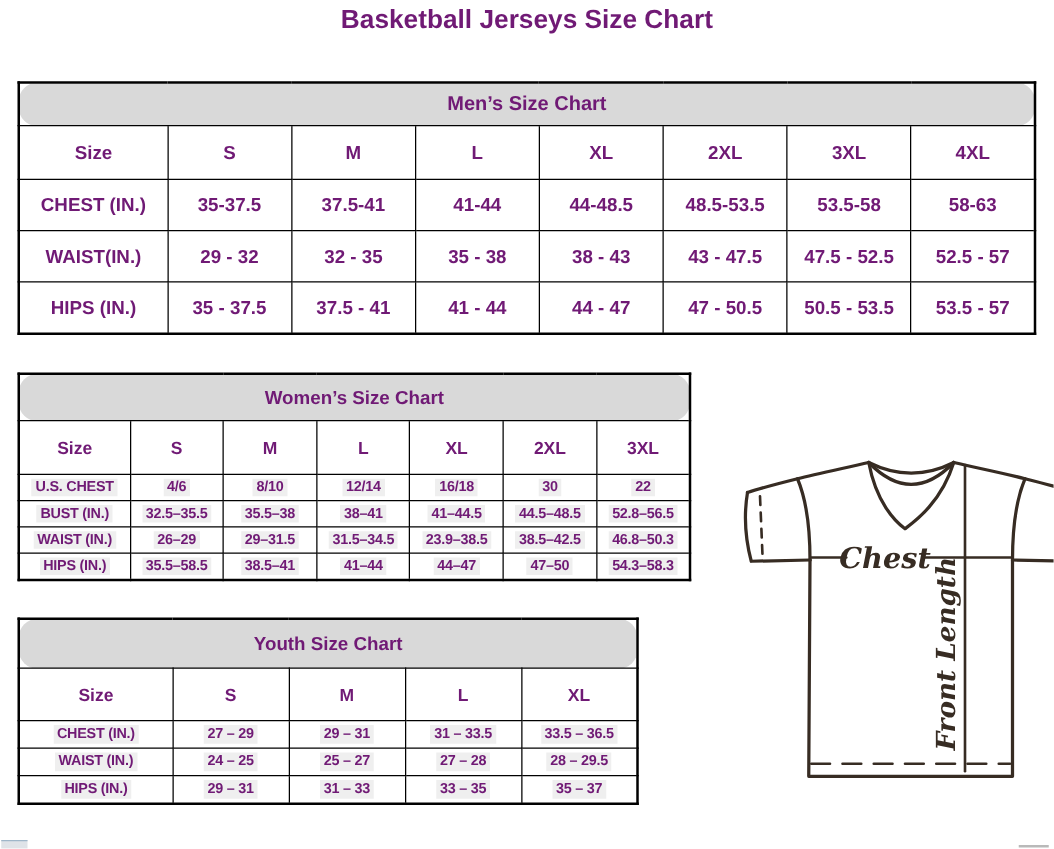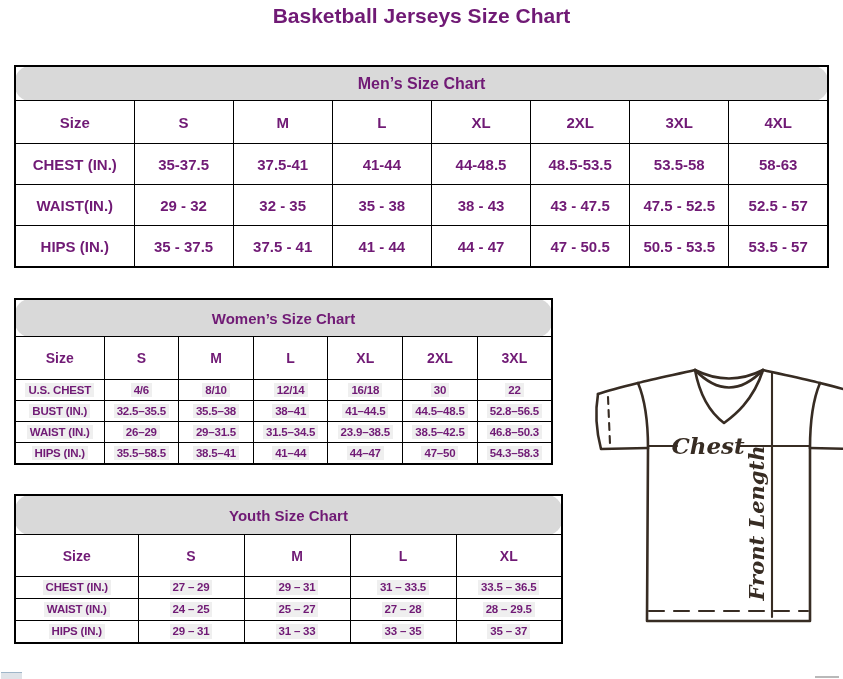--- a/index.html
+++ b/index.html
@@ -26,21 +26,21 @@
   .mens .size-row td{height:42px;font-size:15px;}
   .mens .data-row td{height:40px;font-size:15px;}
   .mens col.c0{width:119px;}
   
   .womens{left:14px;top:298px;width:539px;}
   .womens .ttl-row th{height:36px;font-size:15px;}
   .womens .size-row td{height:42px;font-size:14px;}
   .womens .data-row td{height:20px;font-size:11.5px;letter-spacing:-0.2px;}
   .womens col.c0{width:89px;}
   
-  .youth{left:14px;top:494px;width:549px;}
+  .youth{left:14px;top:494px;width:497px;}
   .youth .ttl-row th{height:38px;font-size:15px;}
   .youth .size-row td{height:41px;font-size:14px;}
   .youth .data-row td{height:21px;font-size:11.5px;letter-spacing:-0.2px;}
   .youth col.c0{width:123px;}
   .hl{background:#efefef;padding:0 3px;display:inline-block;line-height:1.25;}
   
   .jersey{position:absolute;left:588px;top:360px;width:282px;height:268px;}
   .jersey svg{display:block;width:100%;height:100%;}
   .jersey .ln{stroke:#372c23;fill:none;stroke-width:2.6;stroke-linejoin:round;stroke-linecap:round;}
   .jersey .thin{stroke-width:2.1;}

